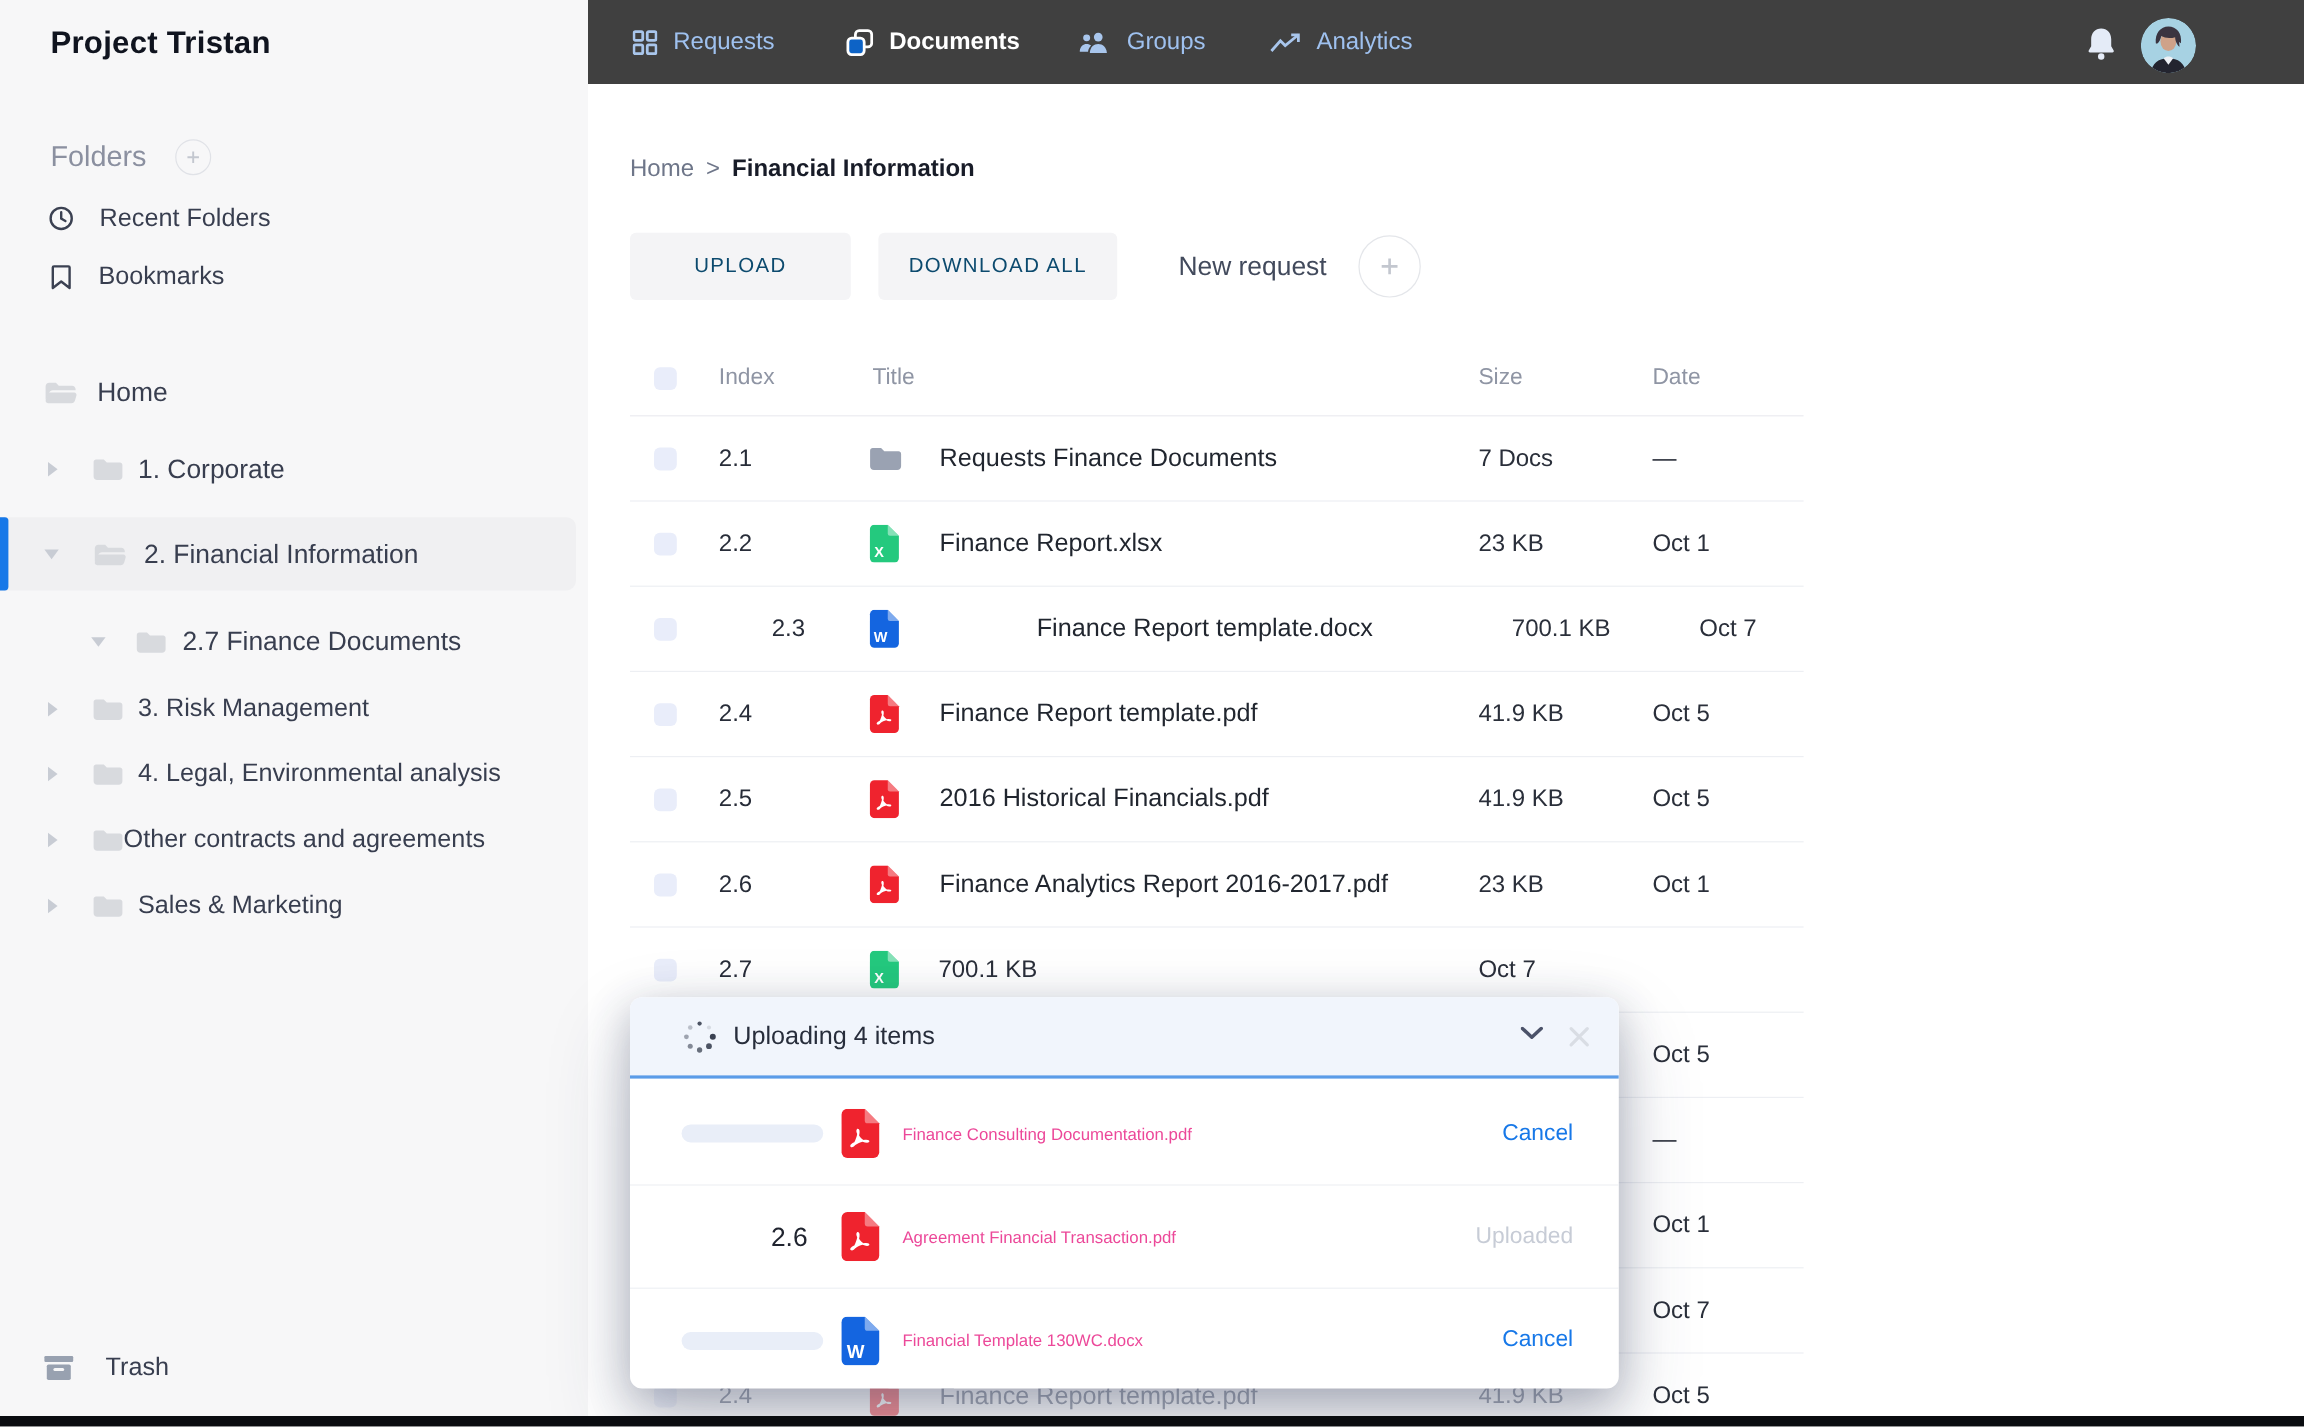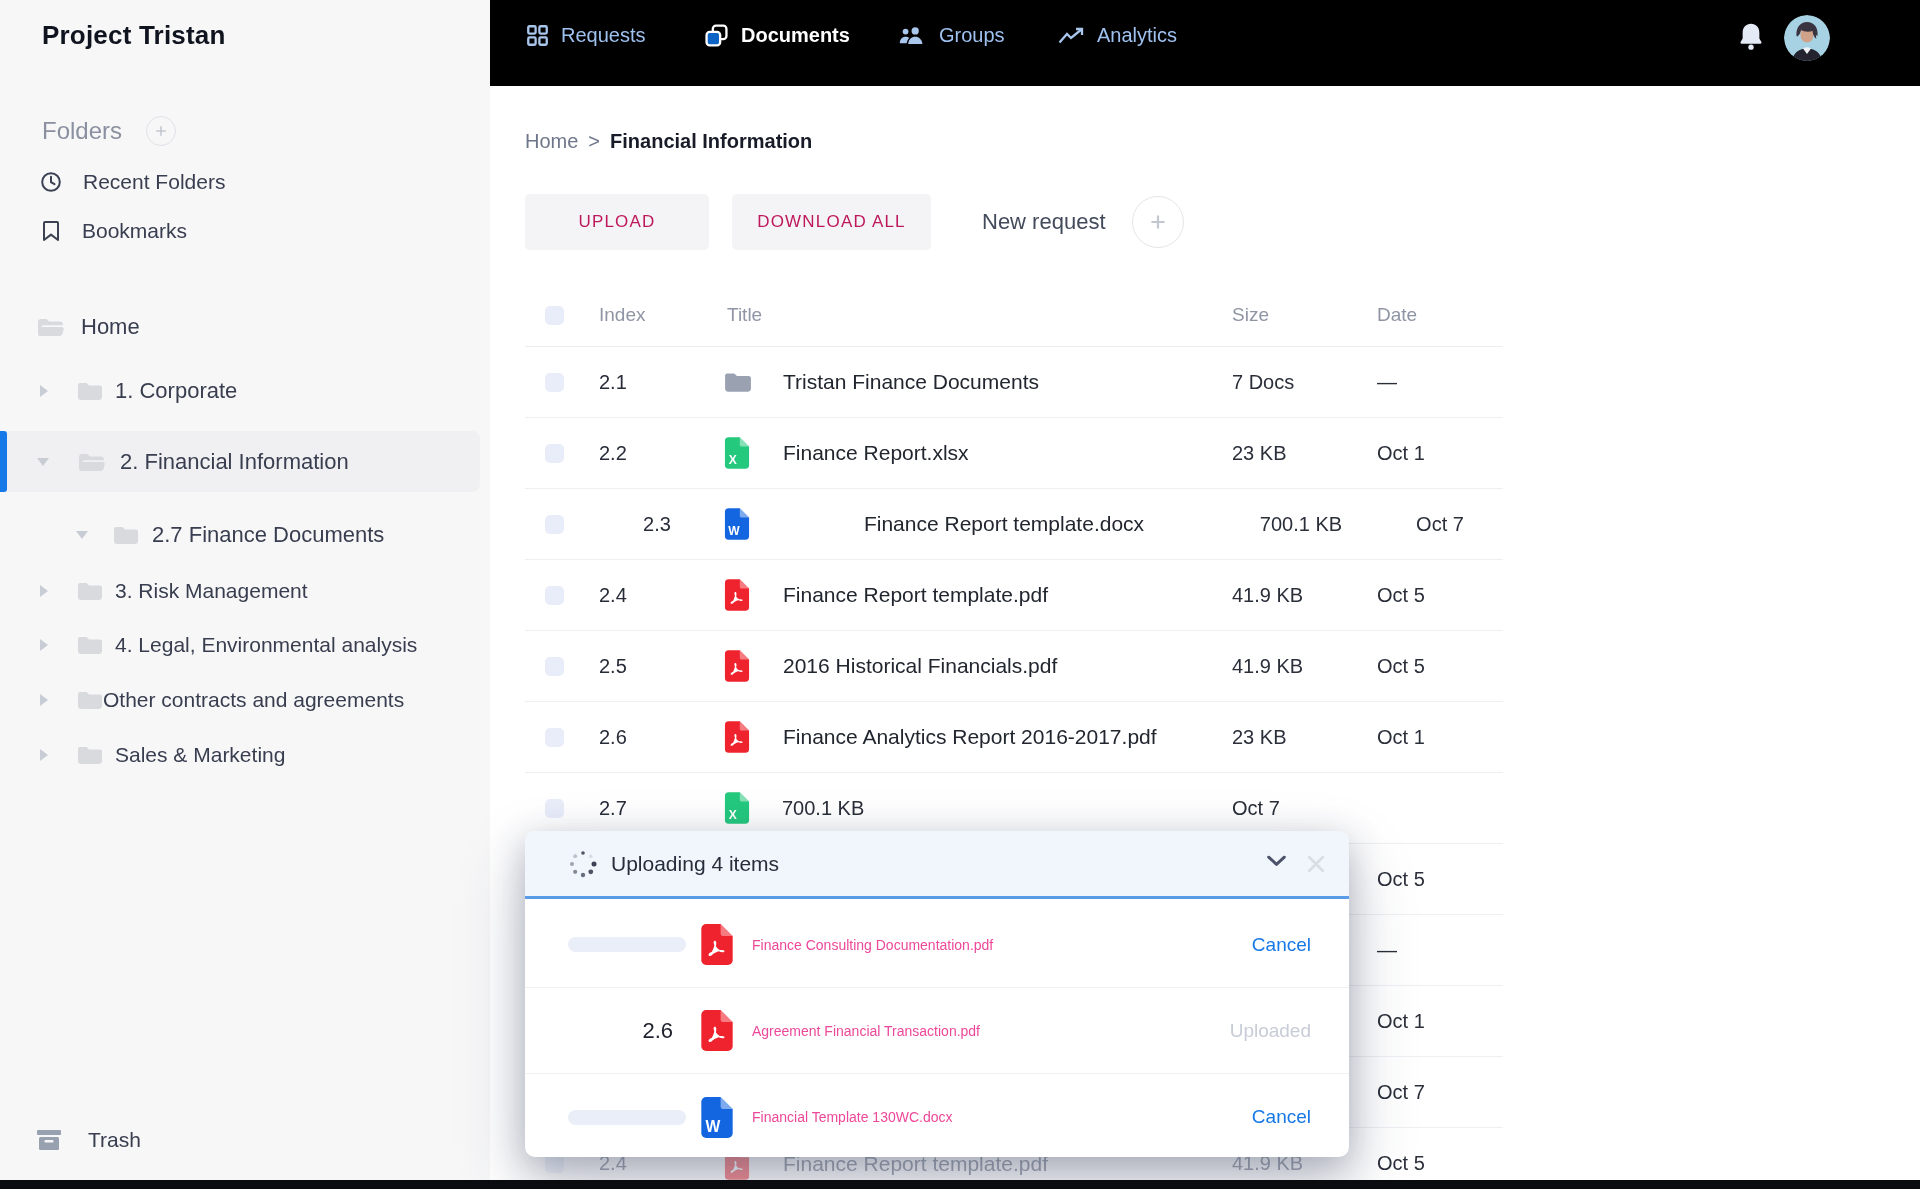--- a/index.html
+++ b/index.html
@@ -19,36 +19,36 @@
   .side-row .lbl{font-size:21px;color:#383e4f;}
   .tree-lbl{font-size:22px;color:#383e4f;}
   .ic{flex:0 0 auto;}
   .sel-row{position:absolute;left:0;top:431px;width:480px;height:61px;background:#f0f0f2;border-radius:0 8px 8px 0;display:flex;align-items:center;cursor:pointer;}
   .sel-bar{position:absolute;left:0;top:0;width:7px;height:61px;background:#1778e8;border-radius:0 3px 3px 0;}
   .tri{color:#c8ccd4;}
   .fold-side{color:#d8dade;}
   .fold-table{color:#9aa2b2;}
 
   
-  .navbar{position:absolute;left:490px;top:0;width:1430px;height:86px;background:#000000;z-index:10;text-decoration:underline;}
+  .navbar{position:absolute;left:490px;top:0;width:1430px;height:70px;background:#404040;z-index:10;text-decoration:underline;}
   .nav-item{position:absolute;top:0;height:70px;display:flex;align-items:center;gap:13px;color:#9fc1ef;font-size:20px;cursor:pointer;}
   .nav-item .nico{stroke:#a9c6ec;fill:none;}
   .nav-item .nico.fl{fill:#a9c6ec;stroke:none;}
   .nav-item.active{color:#ffffff;font-weight:700;}
   .nav-item.active .nico{stroke:#ffffff;}
   .bell-btn{position:absolute;left:1248px;top:21px;width:26px;height:30px;cursor:pointer;background:none;border:none;padding:0;}
   .avatar{position:absolute;left:1294px;top:15px;width:46px;height:46px;border-radius:50%;overflow:hidden;cursor:pointer;}
 
   
   .main{position:absolute;left:490px;top:70px;width:1430px;height:1119px;background:#fff;}
   .crumbs{position:absolute;left:35px;top:60px;display:flex;align-items:center;gap:10px;font-size:20px;}
   .crumb-home{color:#6e7689;cursor:pointer;}
   .crumb-sep{color:#6e7689;}
   .crumb-cur{color:#181c28;font-weight:700;}
-  .btn-gray{position:absolute;top:124px;height:56px;background:#f4f4f6;border:none;border-radius:5px;color:#be185d;font-size:17px;letter-spacing:1.2px;cursor:pointer;}
+  .btn-gray{position:absolute;top:124px;height:56px;background:#f4f4f6;border:none;border-radius:5px;color:#0c4a6e;font-size:17px;letter-spacing:1.2px;cursor:pointer;}
   .btn-upload{left:35px;width:184px;}
   .btn-download{left:242px;width:199px;}
   .new-req{position:absolute;left:492px;top:124px;height:56px;display:flex;align-items:center;gap:26px;cursor:pointer;}
   .new-req .t{font-size:22px;color:#424a5c;}
 
   
   .thead{position:absolute;left:35px;top:214px;width:978px;height:63px;display:grid;grid-template-columns:65px 125px 1fr 145px 133px;align-items:center;border-bottom:1px solid #ececf1;color:#8f95a4;font-size:19px;}
   .thead .c3{padding-left:12px;}
   .thead .c4{padding-left:7px;}
   .thead .c5{padding-left:7px;}
@@ -367,21 +367,21 @@
     </div>
 
     <div class="trow" style="top:277px;">
       <span class="cbx"></span>
       <span class="idx">2.1</span>
       <span class="icn">
           <svg class="fold-table" width="28" height="22" fill="currentColor">
             <use href="#i-folder"></use>
           </svg>
         </span>
-      <span class="ttl">Tristan Finance Documents</span>
+      <span class="ttl">Requests Finance Documents</span>
       <span class="sz">7 Docs</span>
       <span class="dt">—</span>
     </div>
     <div class="trow" style="top:348px;">
       <span class="cbx"></span>
       <span class="idx">2.2</span>
       <span class="icn">
           <svg width="26" height="32">
             <use href="#i-xlsx"></use>
           </svg>

